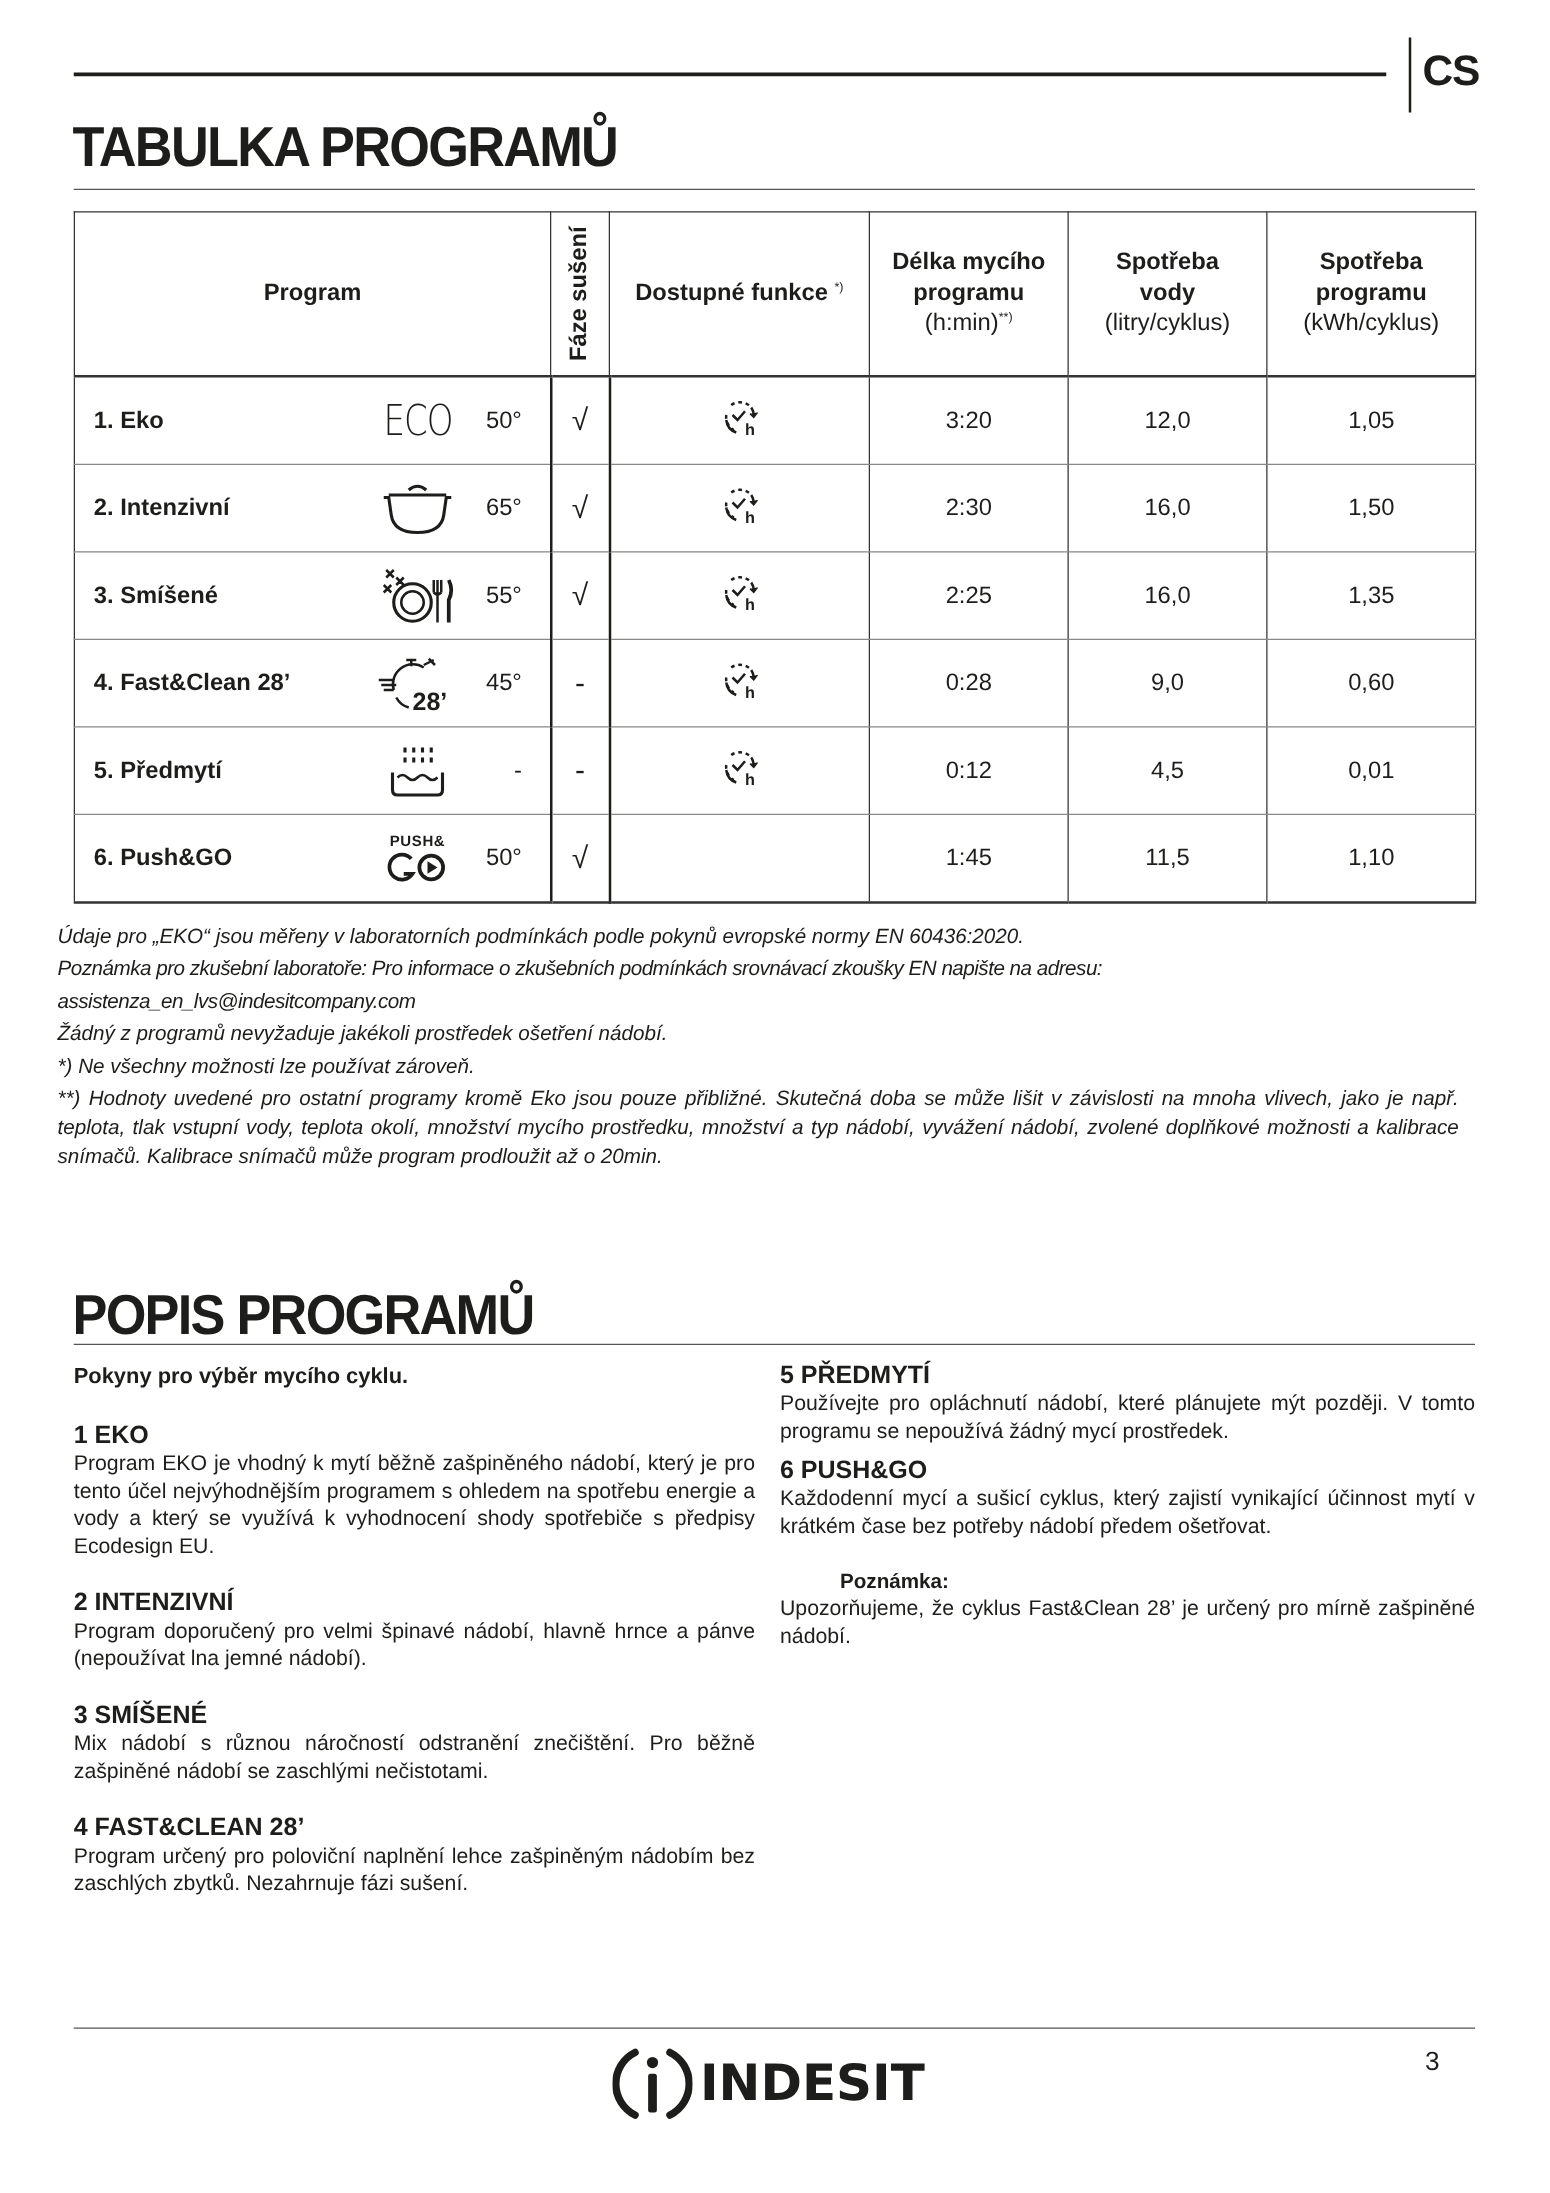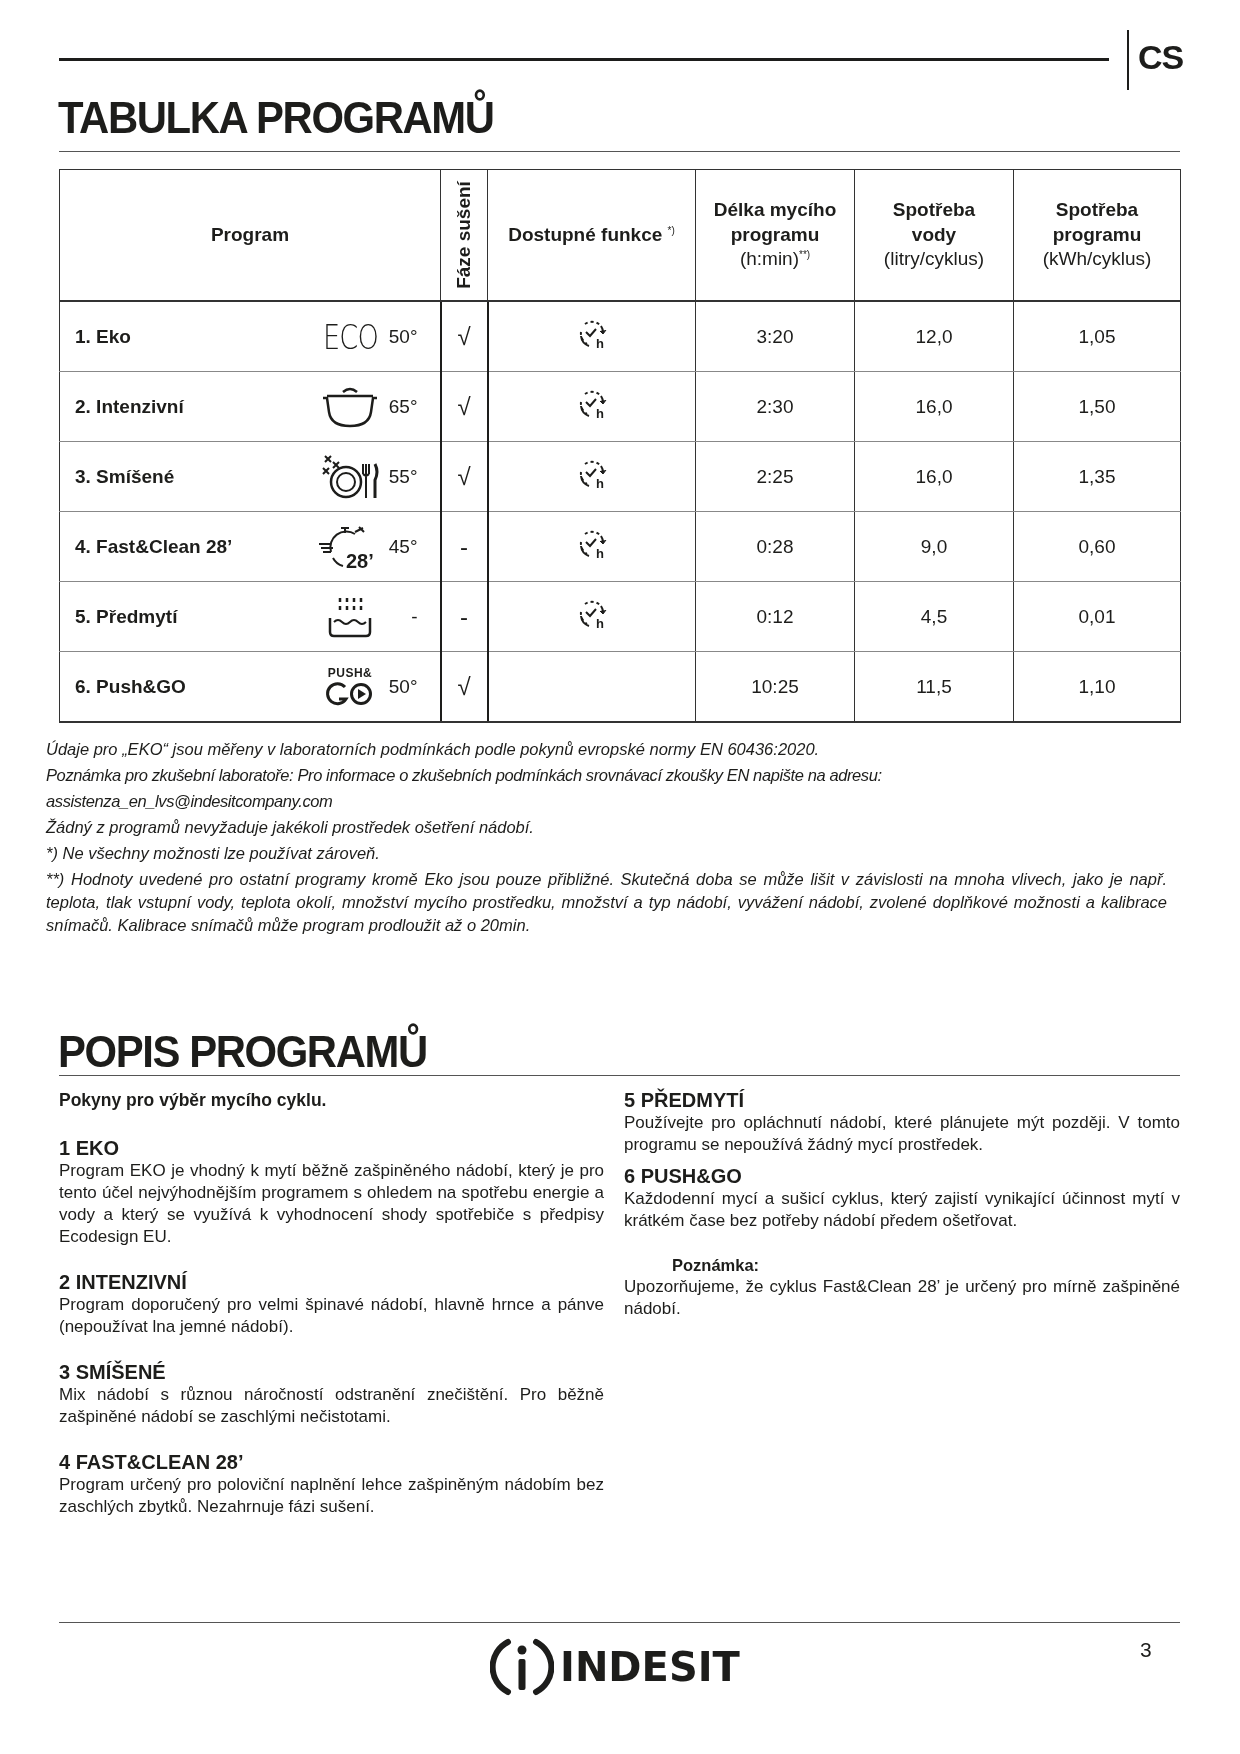--- a/index.html
+++ b/index.html
@@ -28,21 +28,21 @@
   table.programs th { height: 130px; font-weight: bold; line-height: 1.3; border-bottom: 2px solid #333; }
   th .unit { font-weight: normal; }
   th .sup { font-size: 10px; vertical-align: super; font-weight: normal; }
   th.vertical { position: relative; }
   th.vertical span {
     position: absolute; left: 50%; top: 50%; transform: translate(-50%, -50%) rotate(-90deg);
     white-space: nowrap; font-size: 19px;
   }
   td.prog-cell { text-align: left !important; position: relative; }
   td.prog-cell .prog-name { position: absolute; left: 15px; top: 50%; transform: translateY(-50%); font-weight: bold; font-size: 19px; }
-  td.prog-cell .prog-icon { position: absolute; left: 256px; top: 50%; transform: translateY(-50%); width: 68px; height: 50px; display: flex; align-items: center; justify-content: center; }
+  td.prog-cell .prog-icon { position: absolute; left: 240px; top: 50%; transform: translateY(-50%); width: 68px; height: 50px; display: flex; align-items: center; justify-content: center; }
   td.prog-cell .prog-temp { position: absolute; right: 22px; top: 50%; transform: translateY(-50%); font-size: 19px; }
   .check { font-size: 24px; }
   .eco-glyph { font-size: 34px; letter-spacing: -1px; font-family: "DejaVu Sans", sans-serif; font-weight: 300; transform: scaleX(0.8); display: inline-block; }
 
   .notes { position: absolute; left: 46px; top: 736px; width: 1121px; font-style: italic; font-size: 16.5px; line-height: 26px; }
   .notes p { margin: 0; }
   .notes p.tight { line-height: 23px; margin-top: 2px; text-align: justify; }
 
   .subtitle { position: absolute; left: 59px; top: 1090px; font-weight: bold; font-size: 17.5px; }
   .col { position: absolute; width: 545px; font-size: 17px; line-height: 22px; }
@@ -238,21 +238,21 @@
               <text x="31" y="14" text-anchor="middle" font-size="12" font-weight="bold" font-family="Liberation Sans, sans-serif" fill="#1d1d1b" letter-spacing="0.5">PUSH&amp;</text>
               <path d="M26 24 A10 10 0 1 0 27 36 H20" fill="none" stroke="#1d1d1b" stroke-width="3"></path>
               <circle cx="42" cy="31" r="9.5" fill="none" stroke="#1d1d1b" stroke-width="3"></circle>
               <path d="M39 26 L47 31 L39 36 Z" fill="#1d1d1b"></path>
             </svg>
           </span>
           <span class="prog-temp">50°</span>
         </td>
         <td class="vline"><span class="check">√</span></td>
         <td></td>
-        <td>10:25</td>
+        <td>1:45</td>
         <td>11,5</td>
         <td>1,10</td>
       </tr>
     </tbody>
 </table>
 
 <div class="notes">
   <p>Údaje pro „EKO“ jsou měřeny v laboratorních podmínkách podle pokynů evropské normy EN 60436:2020.</p>
   <p style="letter-spacing:-0.4px;">Poznámka pro zkušební laboratoře: Pro informace o zkušebních podmínkách srovnávací zkoušky EN napište na adresu: assistenza_en_lvs@indesitcompany.com</p>
   <p>Žádný z programů nevyžaduje jakékoli prostředek ošetření nádobí.</p>

